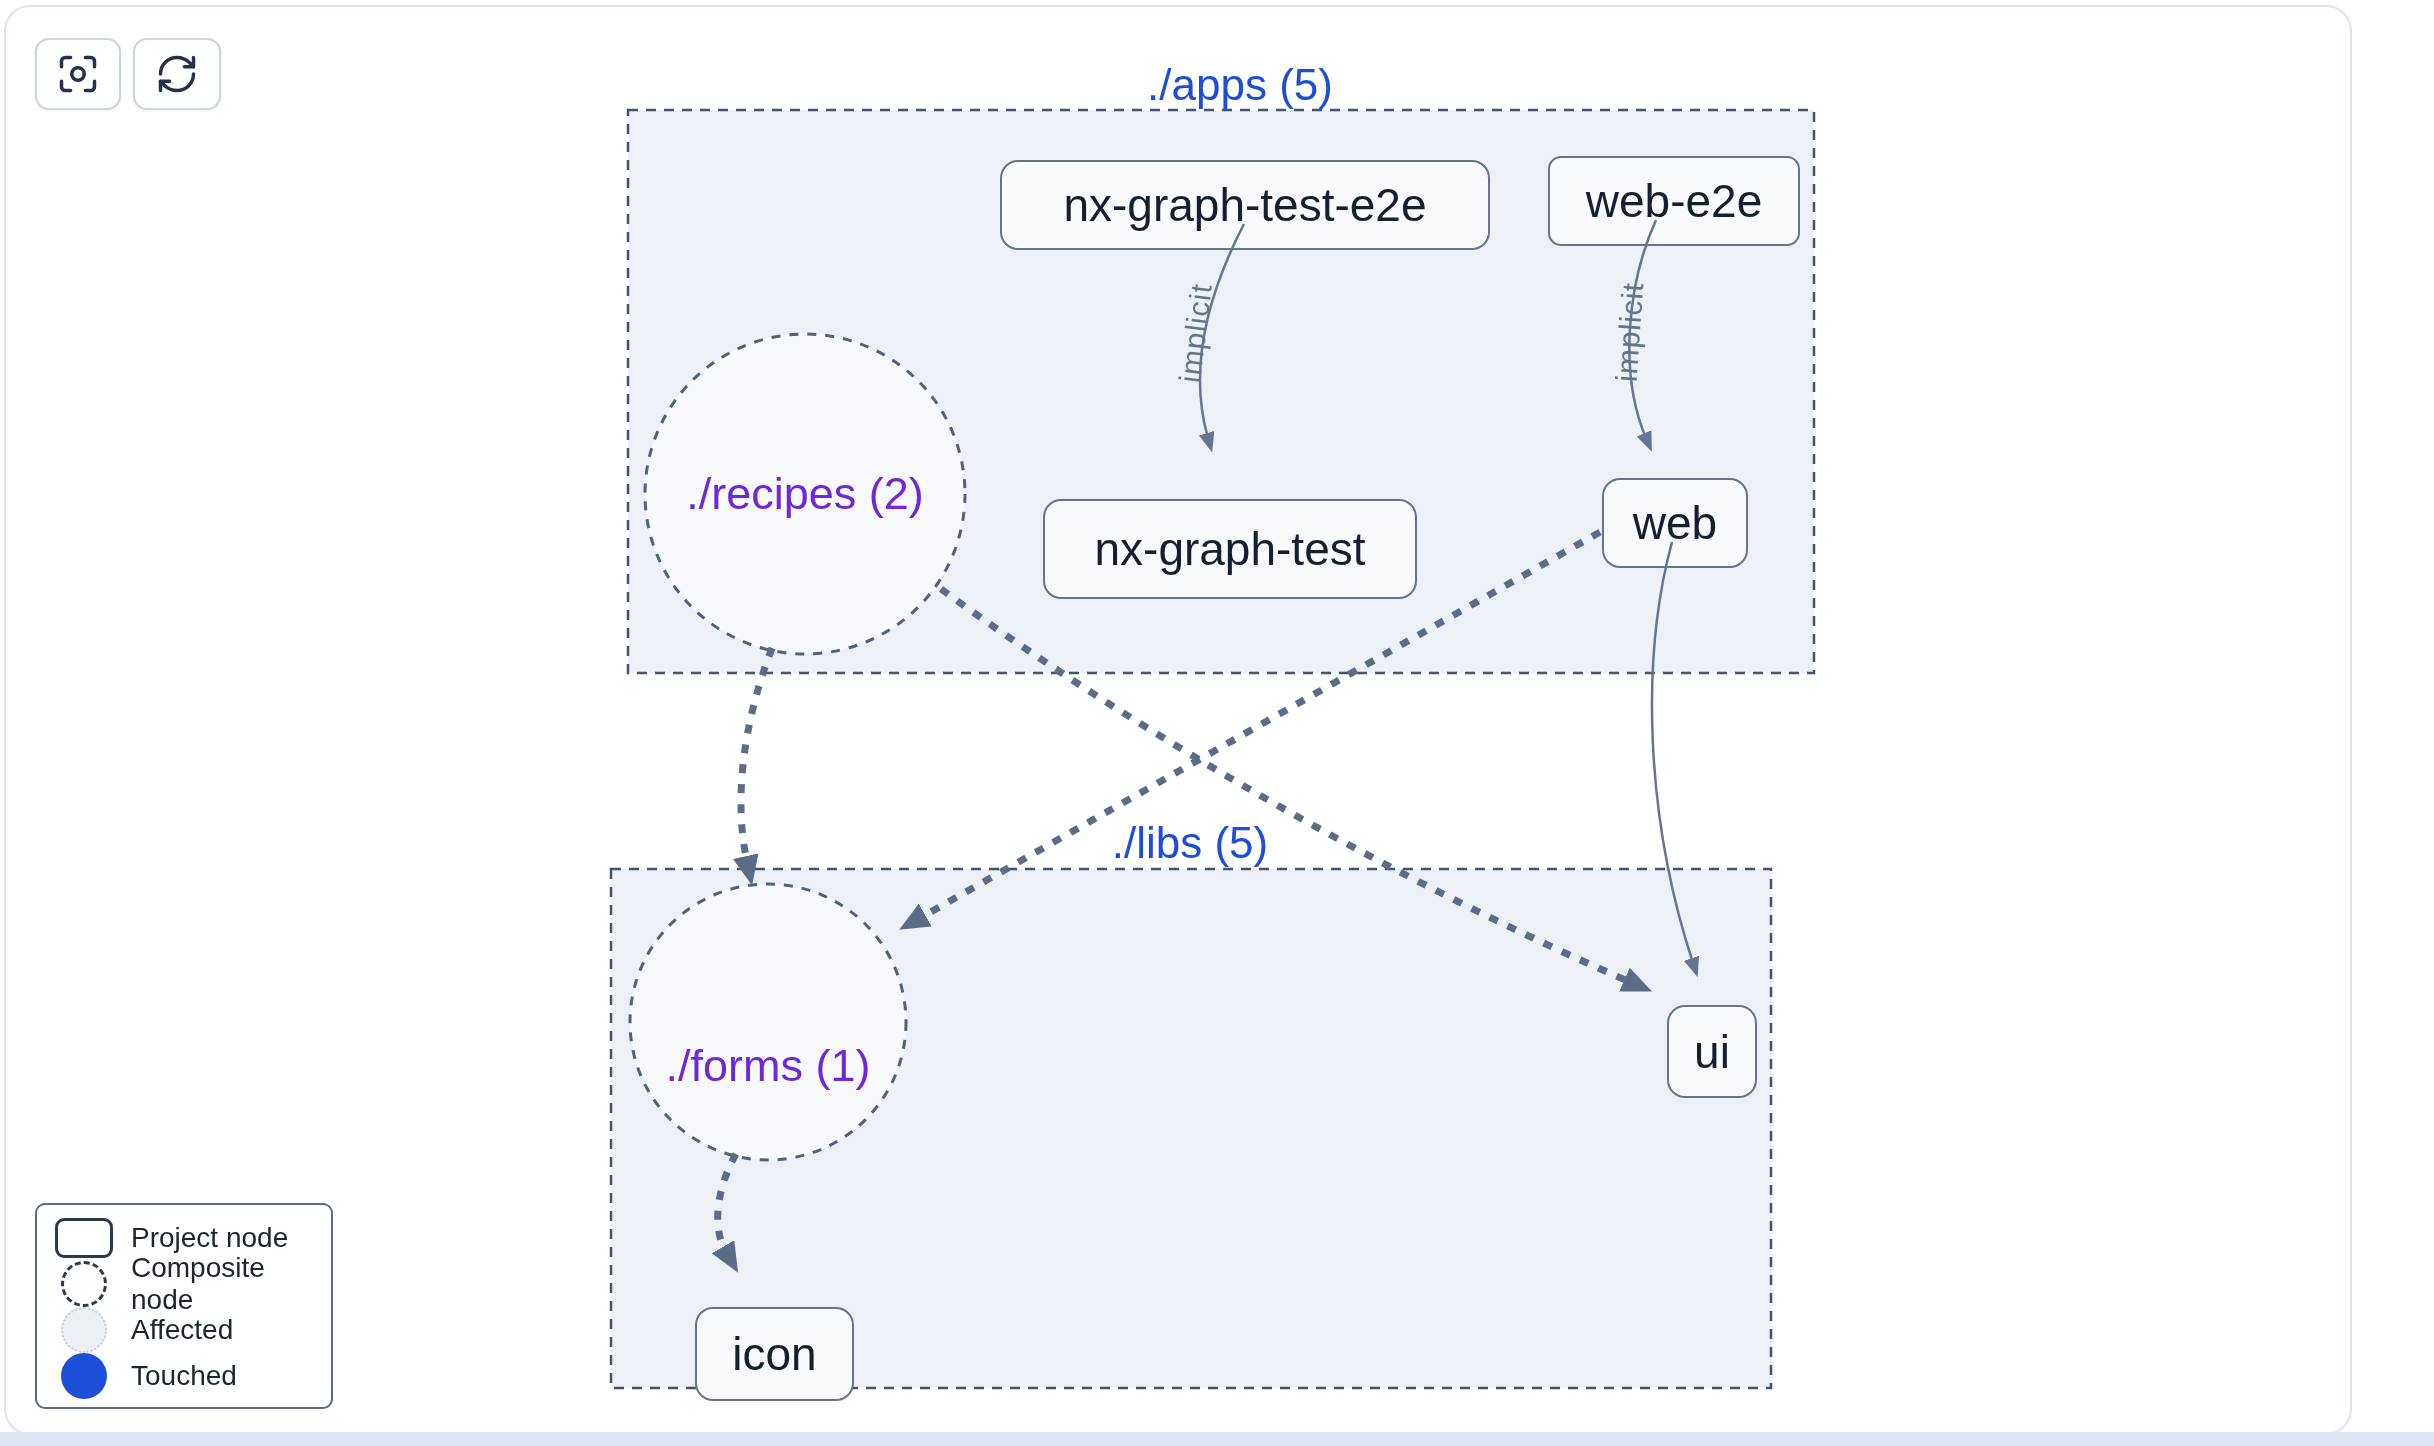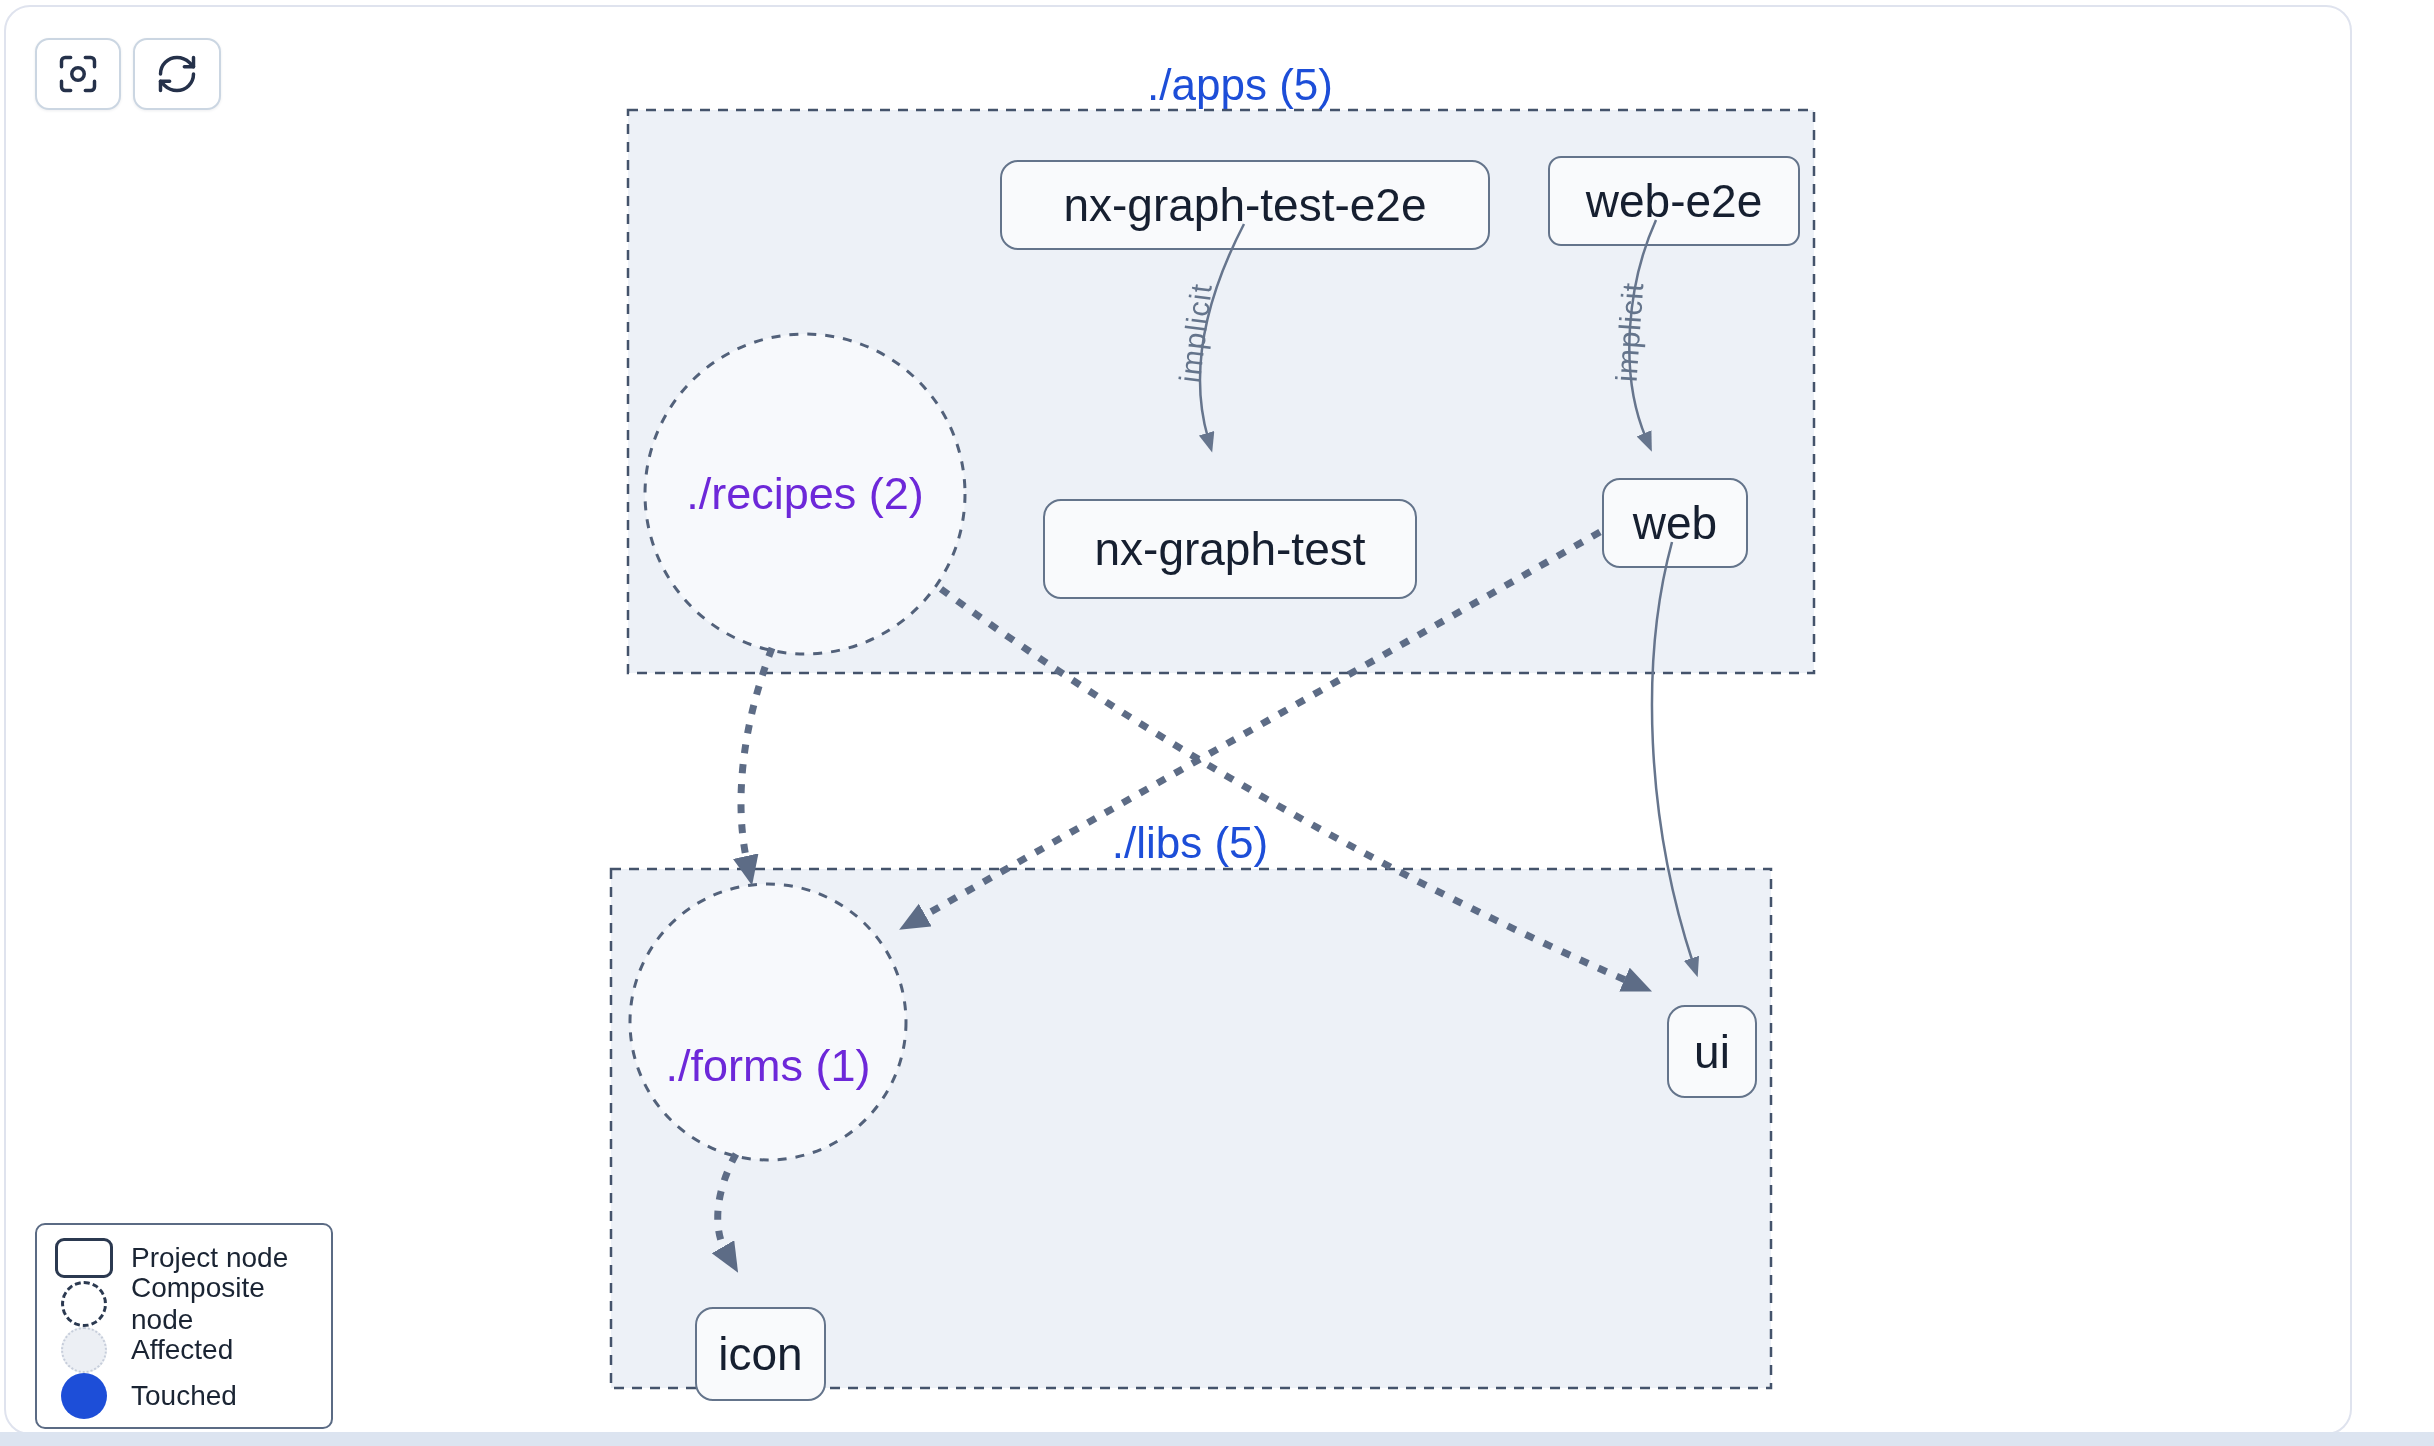--- a/index.html
+++ b/index.html
@@ -36,21 +36,21 @@
   
   .toolbar-btn{position:absolute;display:flex;align-items:center;justify-content:center;
         background:#ffffff;border:2px solid #cbd6e2;border-radius:14px;
         box-shadow:0 1px 3px rgba(30,41,59,.08);cursor:pointer;}
   .toolbar-btn svg{stroke:#25314a;fill:none;stroke-width:1.9;
         stroke-linecap:round;stroke-linejoin:round;}
 
   
   .legend{position:absolute;left:35px;top:1203px;width:298px;height:206px;
         background:#ffffff;border:2px solid #5b6b84;border-radius:10px;
-        box-sizing:border-box;padding:10px 0;margin-top:20px;}
+        box-sizing:border-box;padding:10px 0;}
   .legend-row{display:flex;align-items:center;height:46px;}
   .legend-swatch-col{width:94px;display:flex;align-items:center;justify-content:center;flex:0 0 94px;}
   .legend-label{font-size:28px;color:#1a2433;}
   .sw-rect{width:58px;height:40px;border:3px solid #2b3950;border-radius:9px;background:#fff;box-sizing:border-box;}
   .sw-dashed{width:46px;height:46px;border:3px dashed #2b3950;border-radius:50%;background:#fff;box-sizing:border-box;}
   .sw-dotted{width:46px;height:46px;border:2px dotted #c6cdda;border-radius:50%;background:#eceff4;box-sizing:border-box;}
   .sw-blue{width:46px;height:46px;border-radius:50%;background:#1d4ed8;}
 
   text.edge-label{font-size:30px;fill:#64748b;letter-spacing:1px;}
 </style>
@@ -71,21 +71,21 @@
 
   <div class="html-layer">
     <div class="group-title" style="left:1240px;top:60px;">./apps (5)</div>
     <div class="group-title" style="left:1190px;top:818px;">./libs (5)</div>
 
     <div class="pnode" style="left:1000px;top:132px;width:490px;height:90px;">nx-graph-test-e2e</div>
     <div class="pnode" style="left:1548px;top:128px;width:252px;height:90px;border-radius:13px;">web-e2e</div>
     <div class="pnode" style="left:1043px;top:471px;width:374px;height:100px;">nx-graph-test</div>
     <div class="pnode" style="left:1602px;top:450px;width:146px;height:90px;">web</div>
     <div class="pnode" style="left:1667px;top:977px;width:90px;height:93px;">ui</div>
-    <div class="pnode" style="left:695px;top:1279px;width:131px;height:94px;">icon</div>
+    <div class="pnode" style="left:695px;top:1279px;width:159px;height:94px;">icon</div>
 
     <div class="cnode-label" style="left:645px;top:464px;width:320px;height:60px;">./recipes (2)</div>
     <div class="cnode-label" style="left:628px;top:992px;width:280px;height:60px;margin-top:44px;">./forms (1)</div>
   </div>
 
   <svg class="edge-layer" width="2434" height="1446" viewBox="0 0 2434 1446">
     <defs>
       <marker id="arrow-big" markerUnits="userSpaceOnUse" markerWidth="32" markerHeight="28" refX="6" refY="13" orient="auto">
         <path d="M0,0 L30,13 L0,26 Z" fill="#5d6c86"></path>
       </marker>

